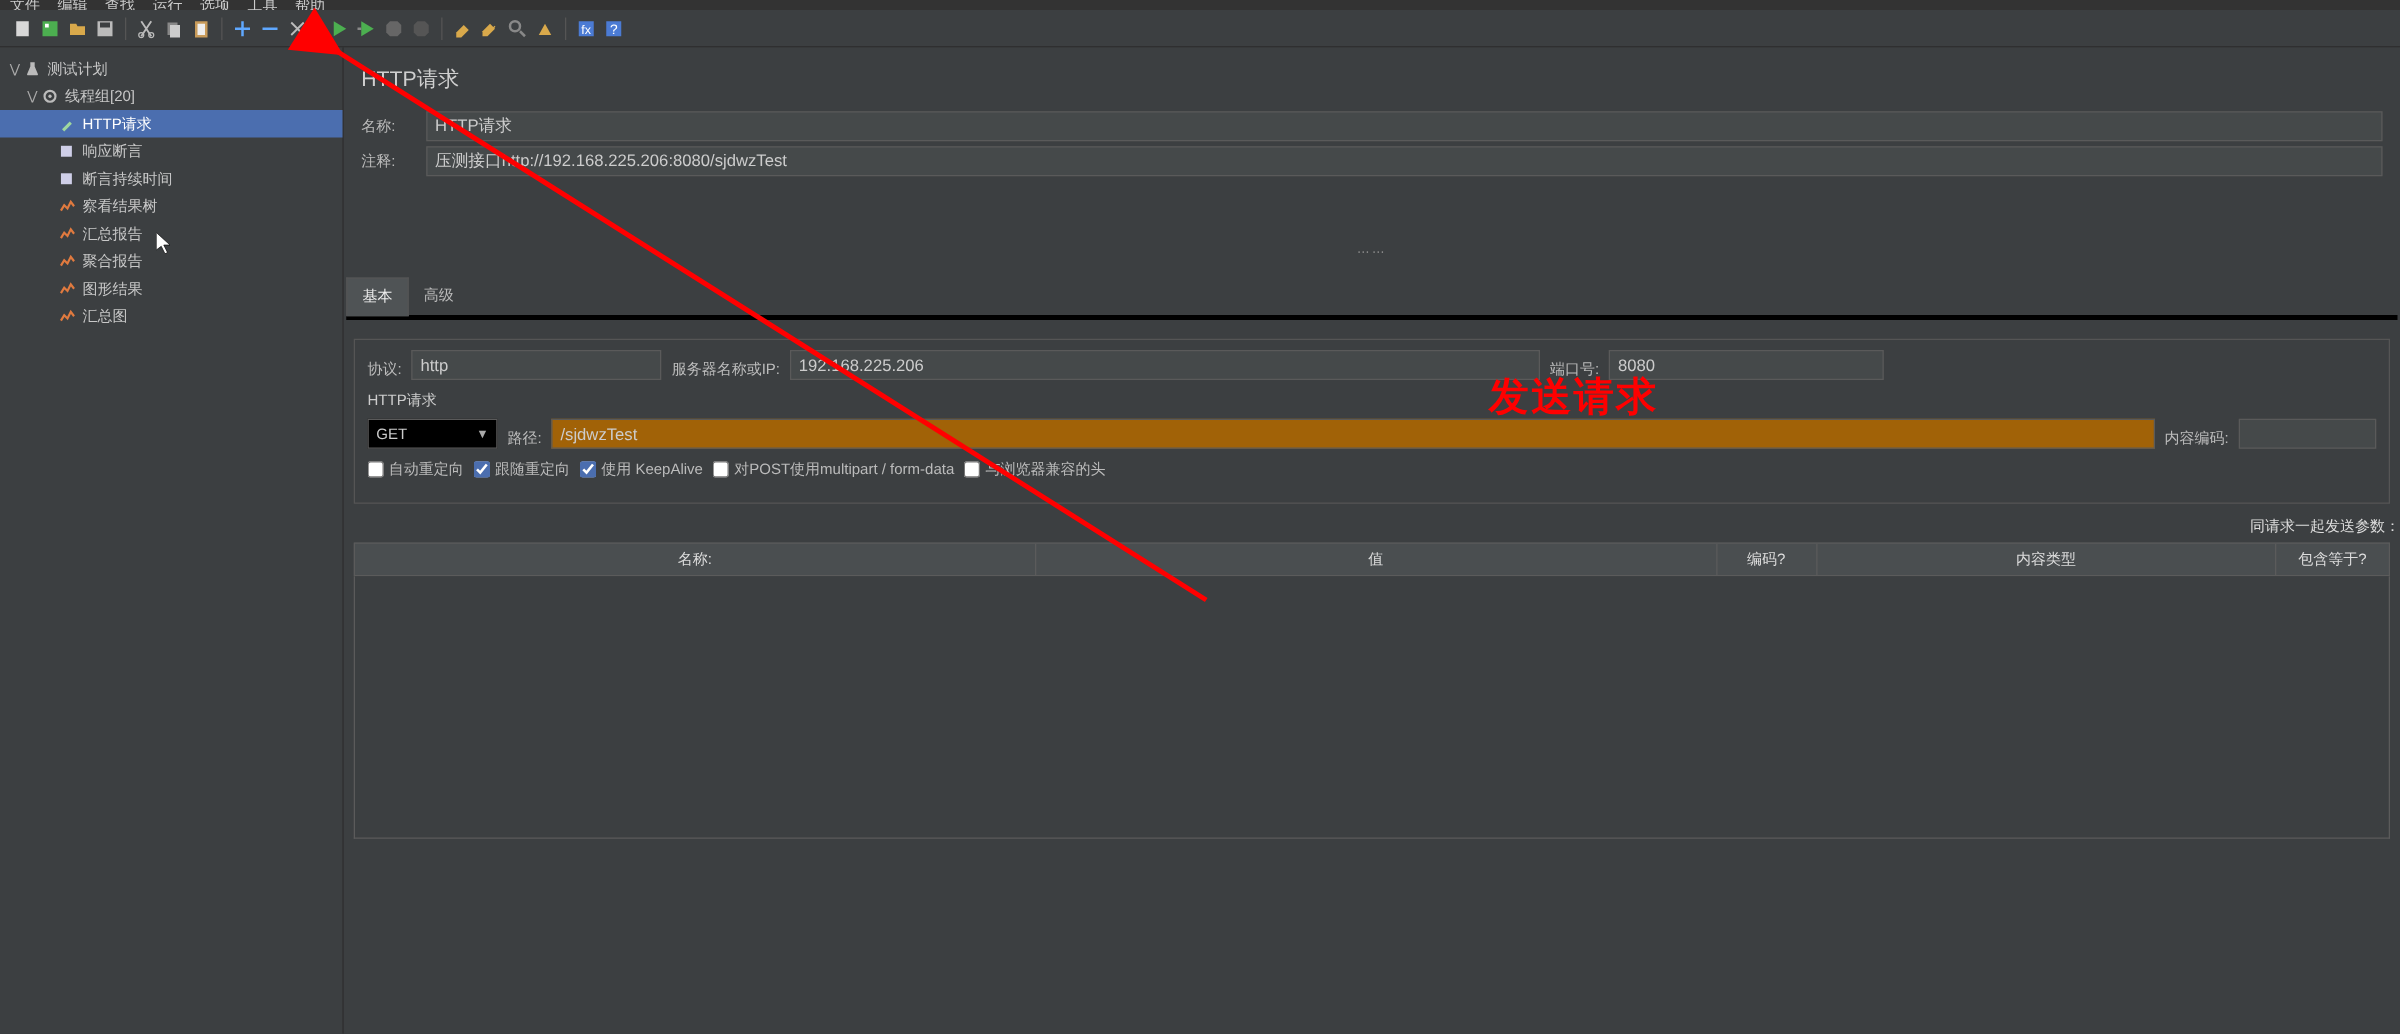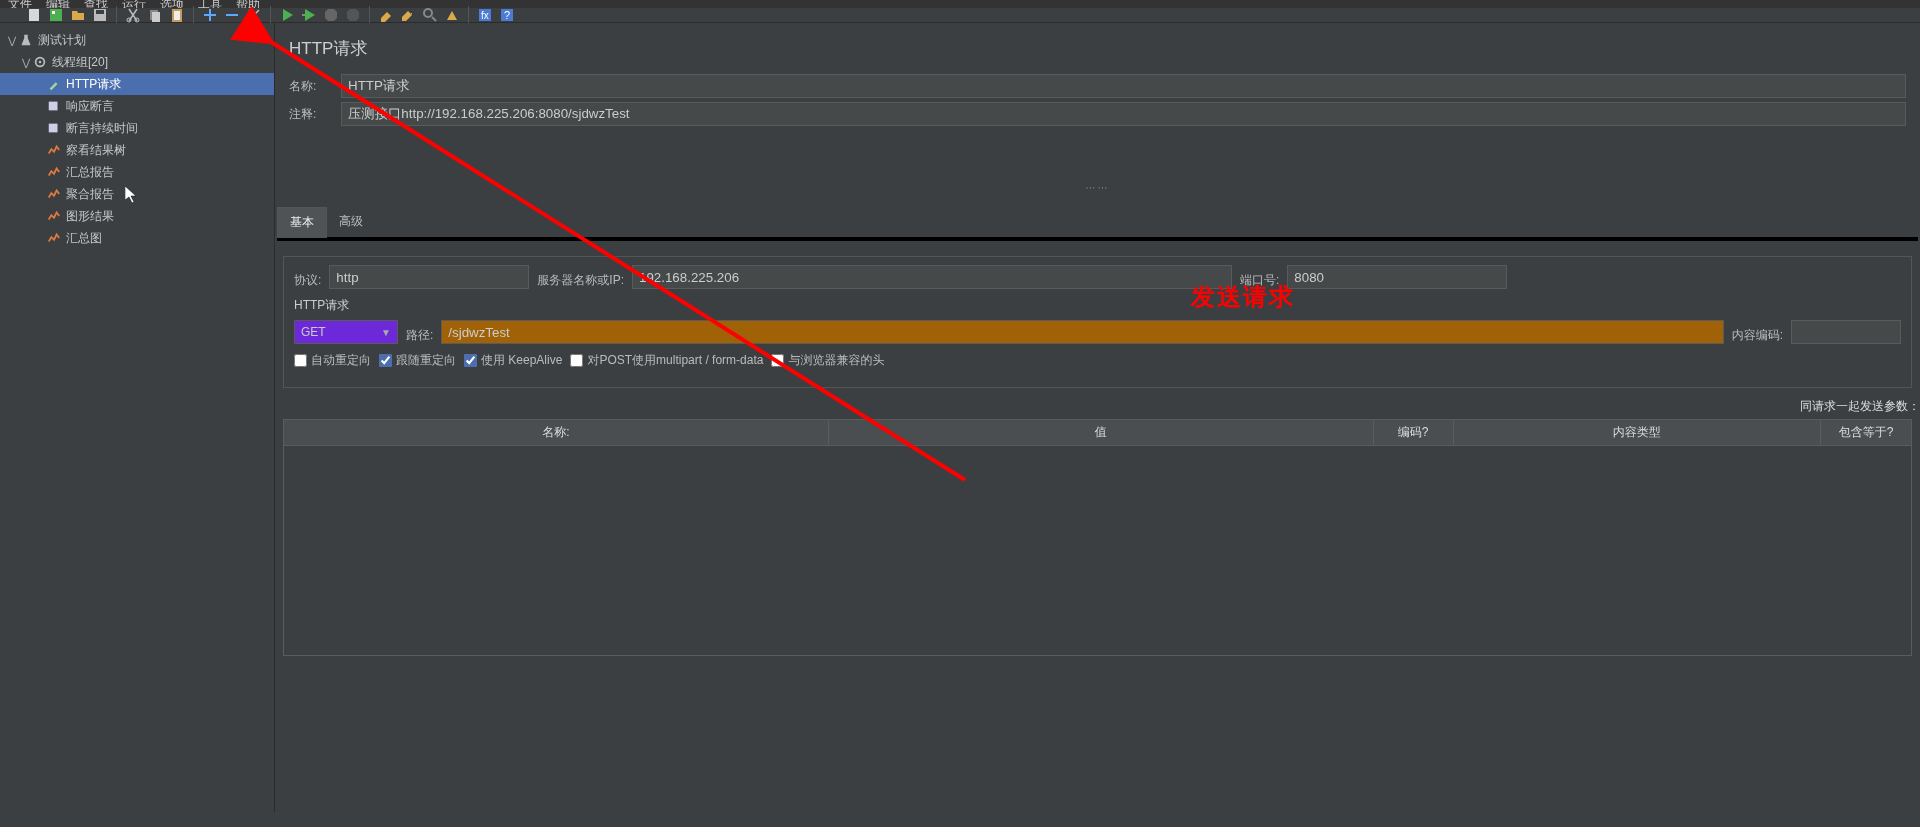--- a/index.html
+++ b/index.html
@@ -18,26 +18,26 @@
   background: #333;
   display: flex;
   align-items: center;
   padding: 0 8px;
   gap: 14px;
   color: #ccc;
   font-size: 12px;
   overflow: hidden;
 }
 .toolbar {
-  height: 15px;
+  height: 30px;
   background: #3c3f41;
   border-bottom: 1px solid #2b2b2b;
   display: flex;
   align-items: center;
-  padding: 0 24px;
+  padding: 0 8px;
   gap: 2px;
 }
 .tb-sep { width:1px; height:18px; background:#555; margin:0 4px; }
 .tb-btn {
   width: 20px; height: 20px;
   display:flex; align-items:center; justify-content:center;
   cursor:pointer;
 }
 .tb-btn svg { width:16px; height:16px; }
 .main { display:flex; height: calc(100% - 38px); }
@@ -110,21 +110,21 @@
   padding:8px 10px 10px 10px;
 }
 .section-title { color:#ccc; margin-bottom:6px; }
 .hrow { display:flex; align-items:flex-end; gap:8px; margin-bottom:8px; flex-wrap:wrap; }
 .hrow label { color:#bbb; }
 .input-s { width:200px; height:24px; background:#45494a; border:1px solid #5a5a5a; color:#ccc; padding:0 6px; }
 .input-m { width:600px; height:24px; background:#45494a; border:1px solid #5a5a5a; color:#ccc; padding:0 6px; }
 .input-flex { flex:1; height:24px; background:#a16207; border:1px solid #5a5a5a; color:#ccc; padding:0 6px; }
 .select {
   width:104px; height:24px;
-  background:#6d28d9; border:1px solid #5a5a5a; color:#ccc;
+  background:#000000; border:1px solid #5a5a5a; color:#ccc;
   display:flex; align-items:center; padding:0 6px;
   justify-content:space-between;
 }
 .select .arrow { font-size:10px; color:#aaa; }
 .cb { display:flex; align-items:center; gap:4px; }
 .cb input { width:13px; height:13px; accent-color:#4b6eaf; }
 
 .inner-tabs {
   display:flex; gap:0; margin:6px 8px 0 8px;
 }
@@ -160,21 +160,21 @@
 .ph-eq { width:90px; }
 .param-body {
   margin:0 8px; height:210px;
   background:#3c3f41;
   border:1px solid #5b5b5b; border-top:none;
 }
 
 .annotation-text {
   position:absolute;
   top:258px; left:916px;
-  font-size:24px;
+  font-size:32px;
   color:#ff0000;
   font-weight:bold;
   pointer-events:none;
   letter-spacing:2px;
 }
 .arrow-svg {
   position:absolute;
   top:0; left:0;
   width:100%; height:100%;
   pointer-events:none;

